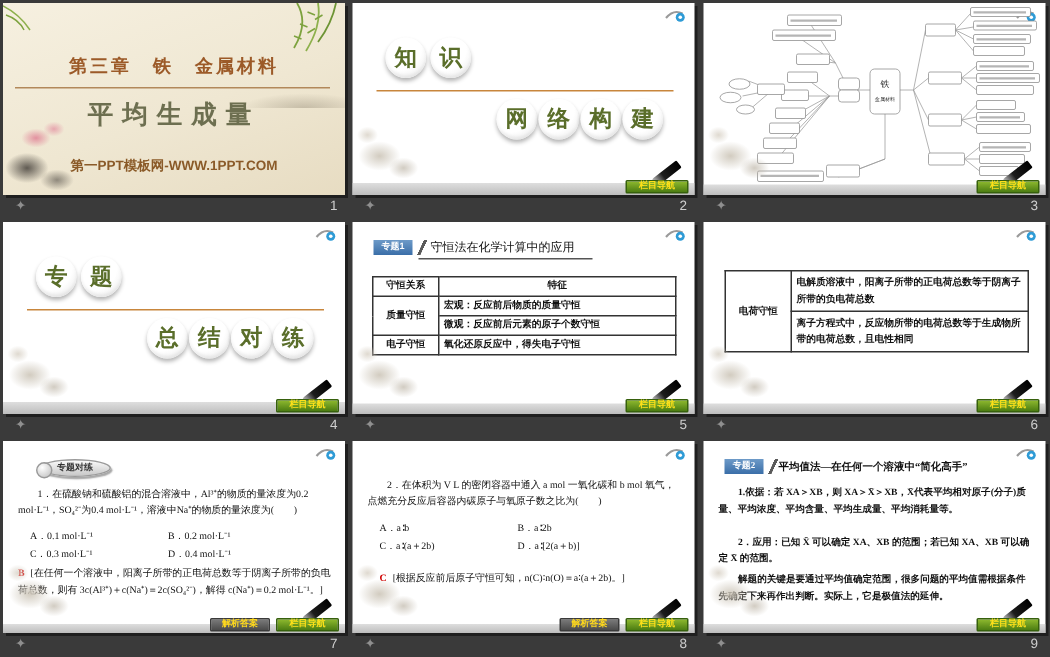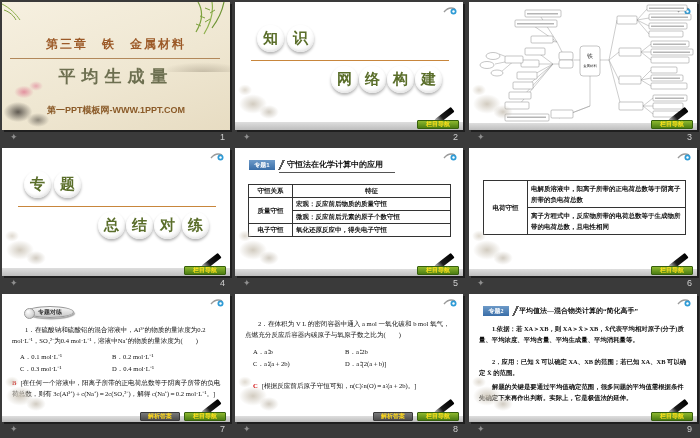--- a/index.html
+++ b/index.html
@@ -58,21 +58,21 @@
           text-align:center; line-height:27px; font-size:15px; font-weight:bold; color:#5a6e2a;
           font-family:"DejaVu Serif", serif; }
   .hr-orange { position:absolute; left:16px; top:58px; width:198px; border-top:1px solid #c8863c; }
 
   
   .topicbadge { position:absolute; left:14px; top:12px; width:26px; height:10px;
                 background:linear-gradient(180deg,#6d9ac8,#3a6ea8); color:#fff;
                 font-size:6px; font-weight:bold; text-align:center; line-height:10px; }
   .slash { position:absolute; left:41px; top:12px; width:10px; height:10px;
            background:linear-gradient(115deg, transparent 45%, #5a5a5a 46%, #5a5a5a 60%, transparent 61%); }
-  .t-title { position:absolute; left:52px; top:11px; font-size:8px; font-weight:bold; color:#111; }
+  .t-title { position:absolute; left:52px; top:11px; font-size:8px; font-weight:normal; color:#111; }
   .t-underline { position:absolute; left:44px; top:24px; width:116px; border-top:1px solid #555; }
   table.ctab { position:absolute; border-collapse:collapse; font-size:6.5px; font-weight:bold; color:#111; }
   table.ctab td, table.ctab th { border:1px solid #333; padding:2px 3px; line-height:8px; }
   table.ctab th { text-align:center; }
   .lblcell { text-align:center; vertical-align:middle; width:44px; }
 
   
   .serif { font-family:"Liberation Serif", serif; }
   .ovalbadge { position:absolute; left:24px; top:12px; width:48px; height:12px; border-radius:50%;
                background:linear-gradient(180deg,#fafafa,#c8c8c8); border:1px solid #9a9a9a;
@@ -378,21 +378,21 @@
 
   <div class="cell" style="left:467px;top:292px">
     <div class="thumb serif">
       <svg class="swirl" viewBox="0 0 14 10">
         <path d="M1 6 Q6 0 12 3" stroke="#9a9a9a" stroke-width="1.4" fill="none"></path>
         <circle cx="10.5" cy="5.5" r="3" fill="#2e9bd6"></circle>
           <circle cx="10.5" cy="5.5" r="1.2" fill="#fff"></circle>
       </svg>
       <div class="topicbadge">专题2</div>
       <div class="slash"></div>
-      <div class="t9-title">平均值法—混合物类计算的“简化高手”</div>
+      <div class="t9-title">平均值法—在任何一个溶液中“简化高手”</div>
       <div class="p9" style="top:29px">1.依据：若 XA＞XB，则 XA＞X̄＞XB，X̄代表平均相对原子(分子)质量、平均浓度、平均含量、平均生成量、平均消耗量等。</div>
       <div class="p9" style="top:62px">2．应用：已知 X̄ 可以确定 XA、XB 的范围；若已知 XA、XB 可以确定 X̄ 的范围。</div>
       <div class="p9" style="top:87px">解题的关键是要通过平均值确定范围，很多问题的平均值需根据条件先确定下来再作出判断。实际上，它是极值法的延伸。</div>
       <div class="flower"></div>
       <div class="pen"></div>
       <div class="graybar" style="height:6px"></div>
       <div class="navbadge">栏目导航</div>
     </div>
     <div class="strip">
       <span class="star">✦</span>

